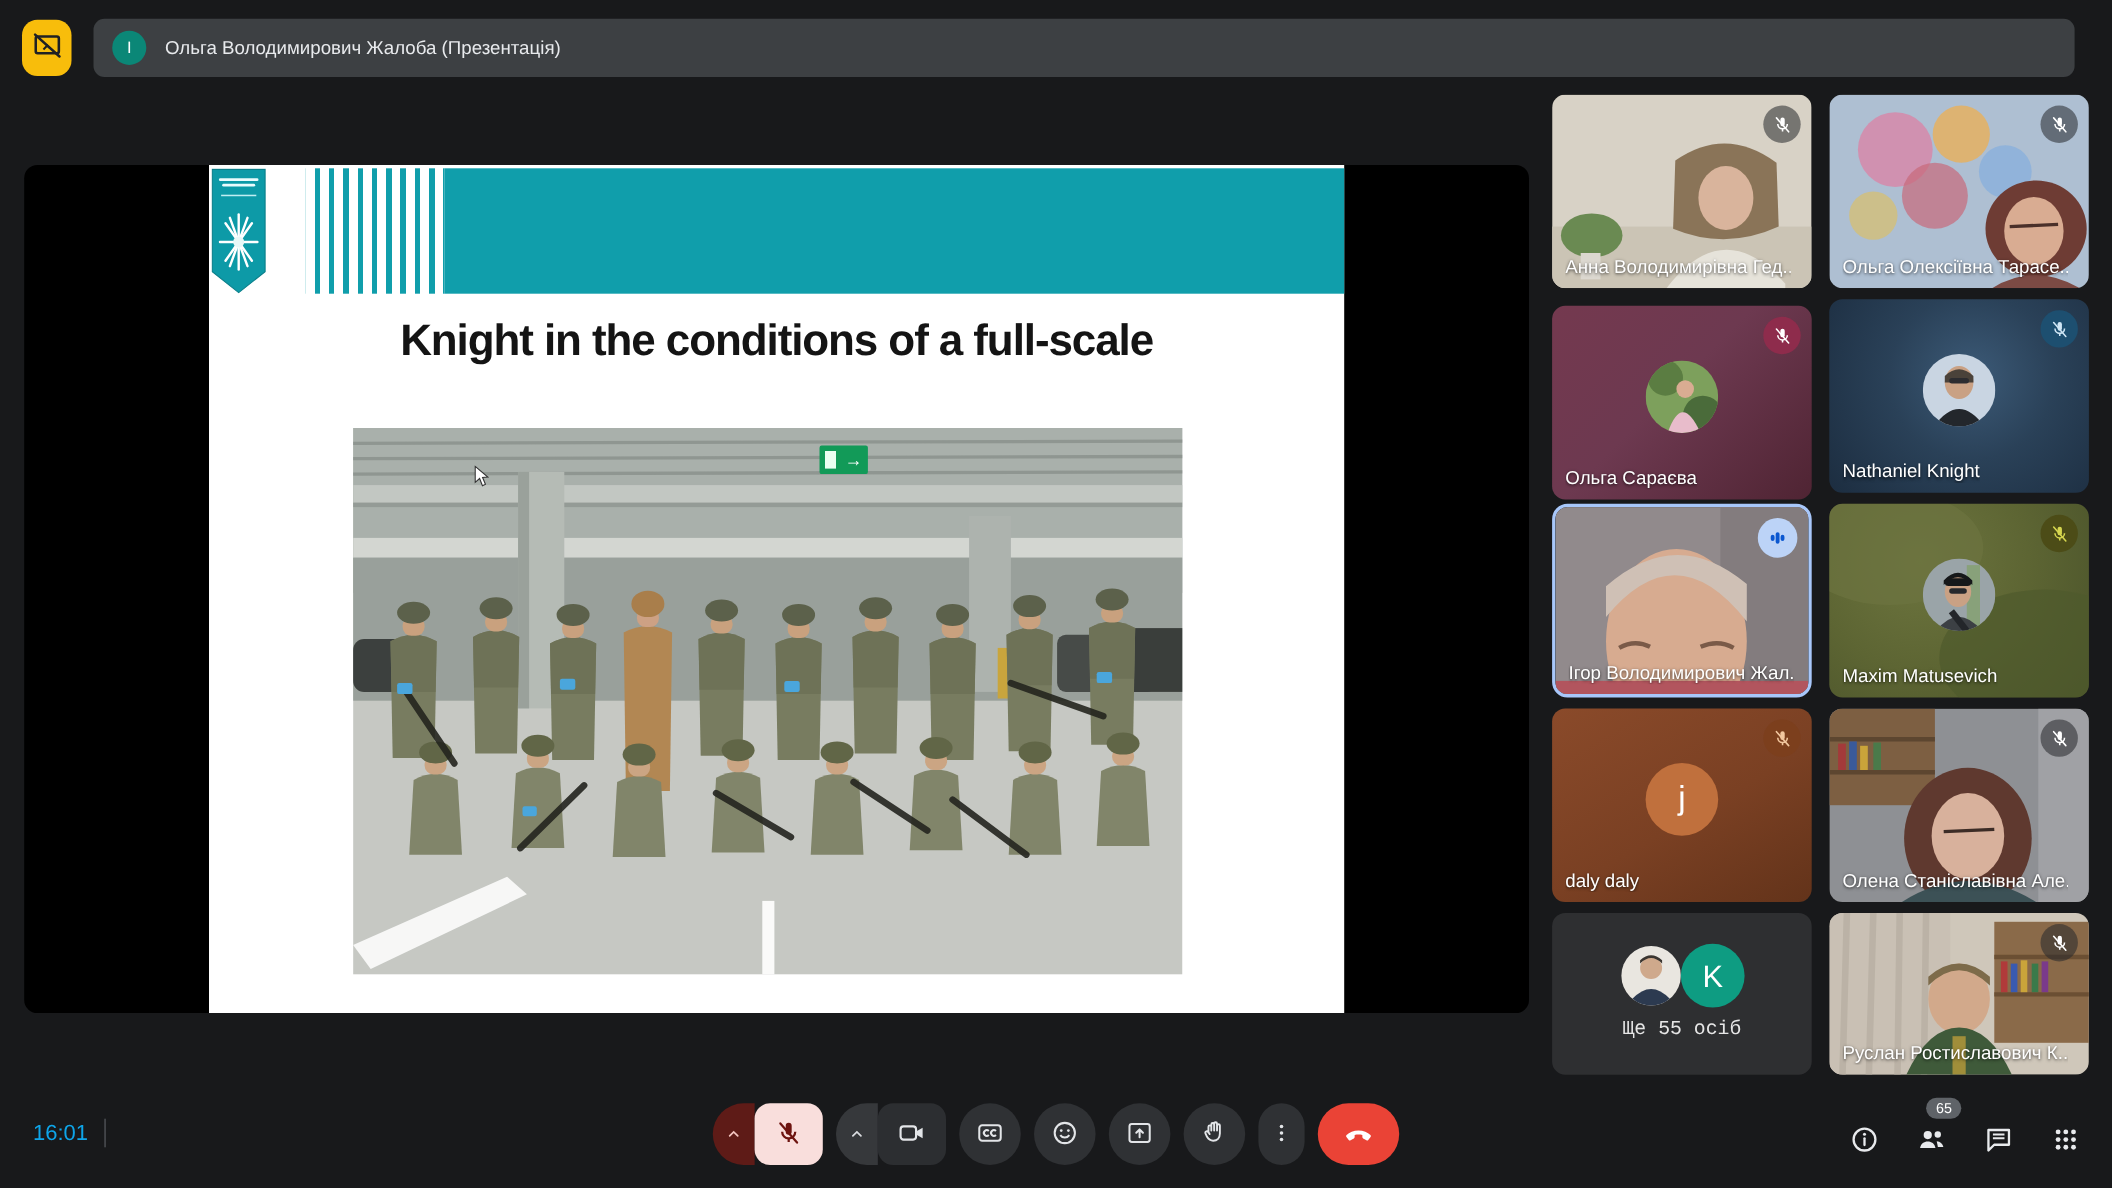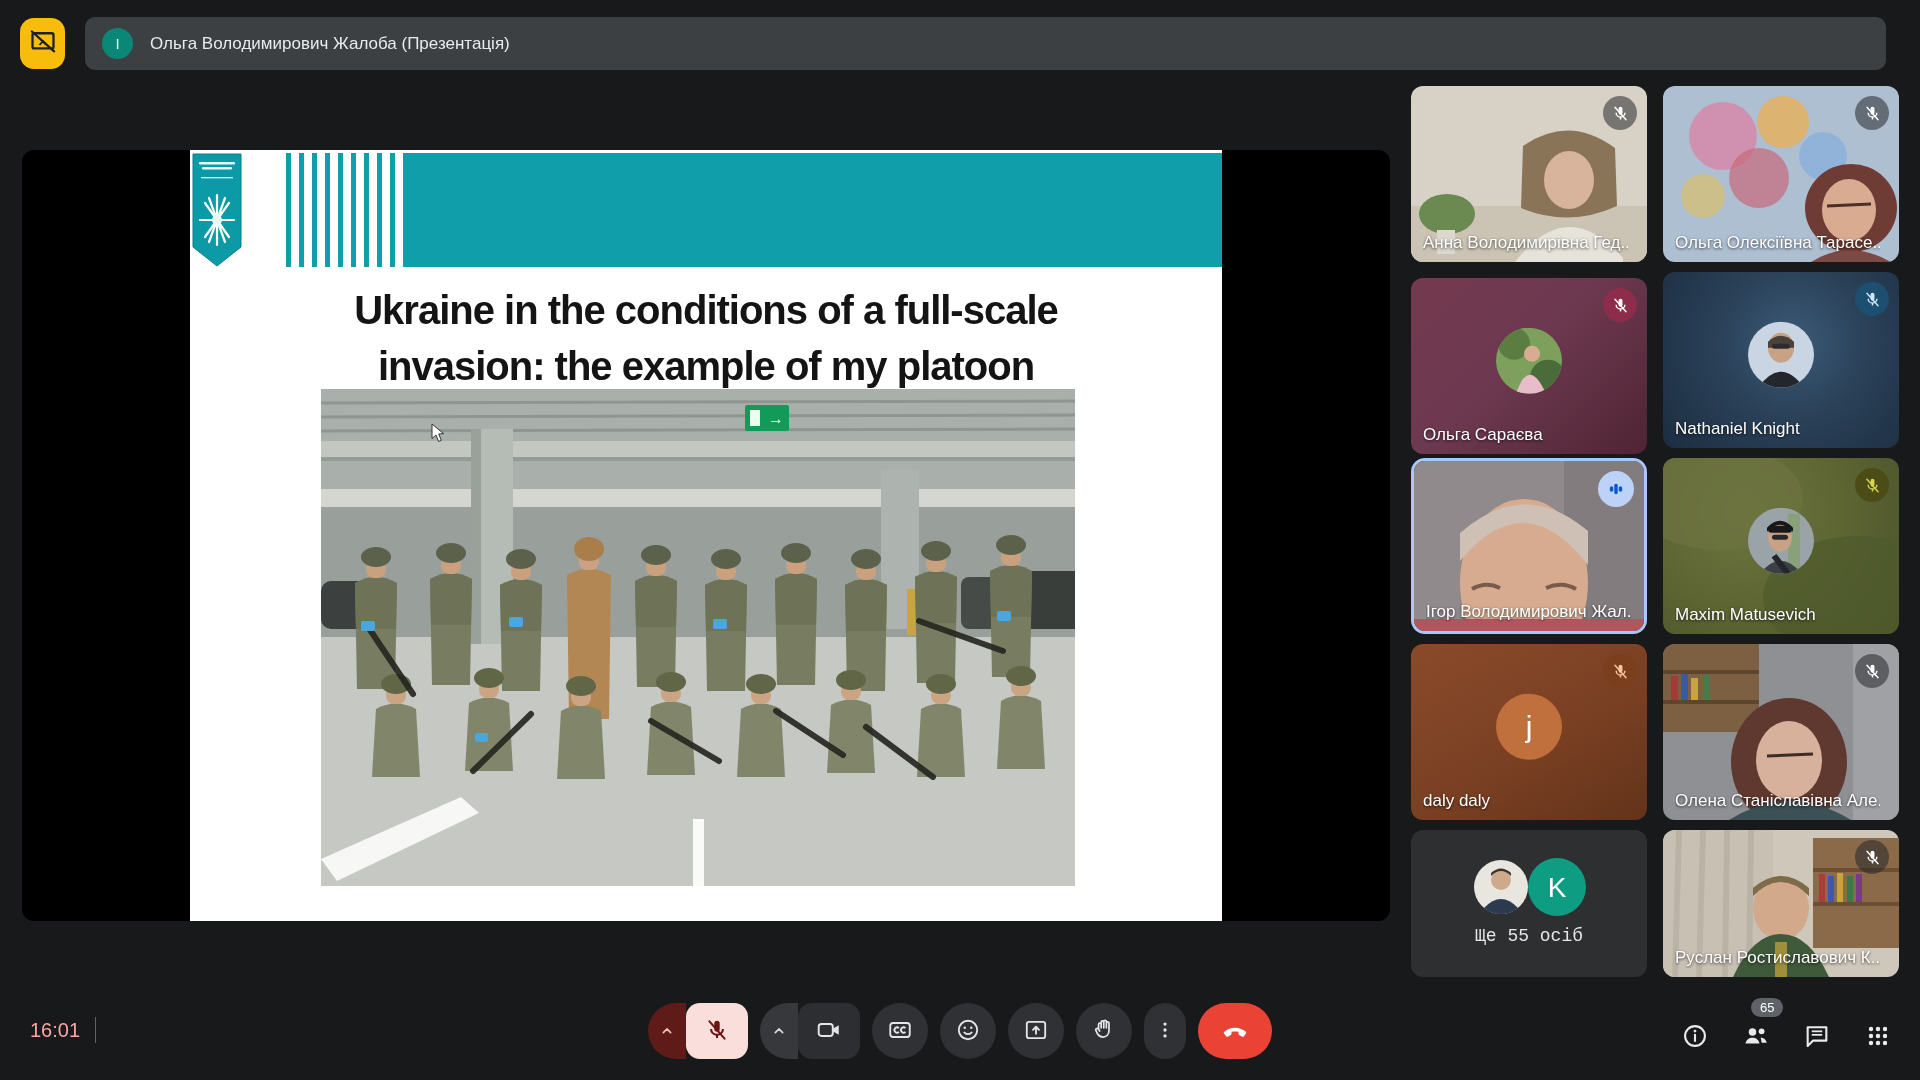--- a/index.html
+++ b/index.html
@@ -51,21 +51,21 @@
   .letter-avatar{display:flex;align-items:center;justify-content:center;color:#fff;font-size:30px;}
   .bg-saraieva{background:linear-gradient(135deg,#74394f 0%,#6d3950 45%,#4f2433 100%);}
   .bg-knight{background:radial-gradient(circle at 55% 40%,#3c5a77 0%,#2a4158 45%,#1c2d40 100%);}
   .bg-maxim{background:radial-gradient(circle at 35% 30%,#6d753f 0%,#5d6533 50%,#49522a 100%);}
   .bg-james{background:linear-gradient(150deg,#8a4a2a 0%,#7a4023 55%,#63331a 100%);}
   .bg-more{background:#2e2f31;}
   .more-avatars{position:absolute;left:50%;top:26px;transform:translateX(-50%);width:116px;height:62px;z-index:3;}
   .more-label{position:absolute;left:0;top:96px;width:100%;text-align:center;color:#e6e6e6;font-size:18px;z-index:5;font-family:Liberation Mono, monospace;}
 
   
-  .bb-left{position:absolute;left:30px;top:1006px;height:48px;display:flex;align-items:center;gap:15px;color:#fca5a5;}
+  .bb-left{position:absolute;left:30px;top:1006px;height:48px;display:flex;align-items:center;gap:15px;color:#0ea5e9;}
   .bb-time{font-size:20px;}
   .bb-sep{width:1px;height:26px;background:#5f6368;}
   .bb-title{font-size:20px;}
   .controls{position:absolute;left:50%;top:1003px;transform:translateX(-50%);display:flex;align-items:center;gap:12px;height:56px;}
   .grp{display:flex;height:56px;}
   .caret{width:38px;height:56px;border:none;cursor:pointer;display:flex;align-items:center;justify-content:center;border-radius:28px 0 0 28px;}
   .mic-caret{background:#5e1b17;color:#f3c5c0;}
   .mic-btn{width:62px;height:56px;border:none;cursor:pointer;background:#f9dedc;color:#6d1410;border-radius:14px;
            display:flex;align-items:center;justify-content:center;}
   .cam-caret{background:#36383b;color:#dadce0;}
@@ -115,22 +115,21 @@
               <line x1="37" y1="50" x2="13" y2="84"></line>
             <line x1="17" y1="45" x2="33" y2="89"></line>
               <line x1="33" y1="45" x2="17" y2="89"></line>
           </g>
           <circle cx="25" cy="67" r="5" fill="#e8f8f7"></circle>
         </svg>
       </span>
       <div class="hdr-stripes"></div>
       <div class="hdr-solid"></div>
       <div class="slide-title">
-        <span>Ukraine in the conditions of a full-scale</span><br>
-        <span>invasion: the example of my platoon</span>
+        <span>Knight in the conditions of a full-scale</span><br>
       </div>
 
       <div class="photo">
         <svg class="art" width="754" height="497" viewBox="0 0 754 497">
           <rect width="754" height="497" fill="#c6c8c3"></rect>
           <rect width="754" height="150" fill="#a9b0ab"></rect>
           <rect width="754" height="150" fill="url(#ceil)" opacity="0"></rect>
           <g stroke="#8f9691" stroke-width="3">
             <line x1="0" y1="14" x2="754" y2="12"></line>
               <line x1="0" y1="28" x2="754" y2="26"></line>

